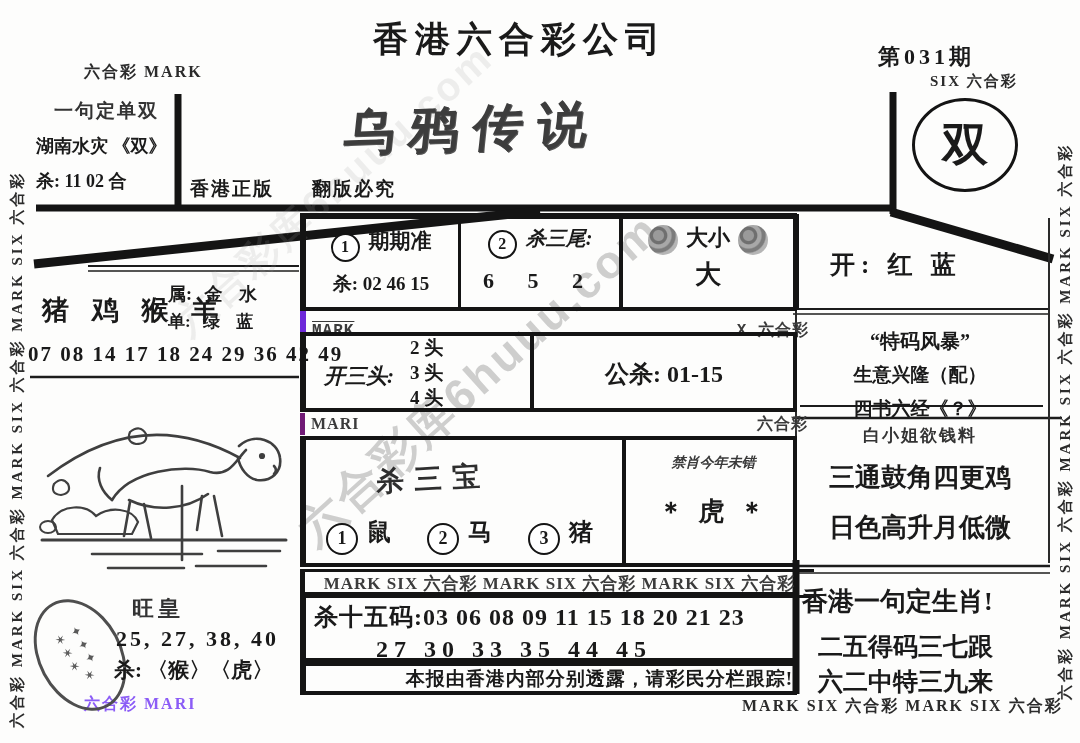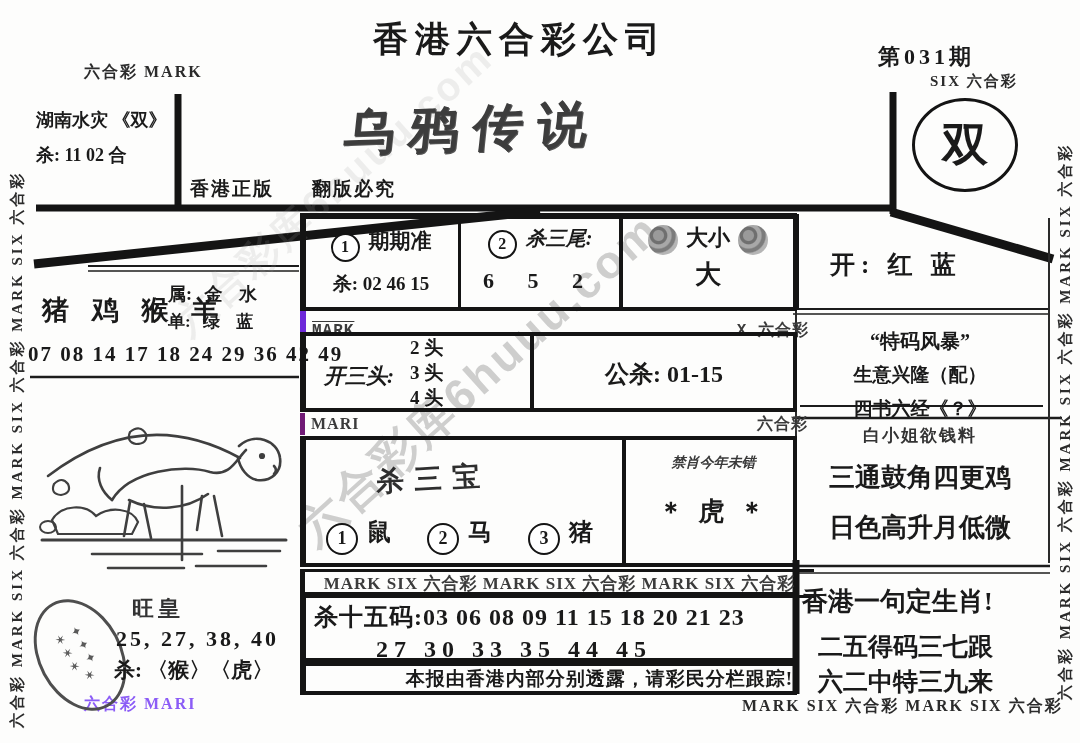--- a/index.html
+++ b/index.html
@@ -105,20 +105,21 @@
   <div class="abs vtext" style="left:1056px;top:700px;">六合彩 MARK SIX 六合彩 MARK SIX 六合彩 MARK SIX 六合彩</div>
 
   <div class="abs b ctr" style="left:330px;top:16px;width:380px;font-size:35px;letter-spacing:7px;">香港六合彩公司</div>
   <div class="abs b" style="left:878px;top:42px;font-size:22px;letter-spacing:4px;">第031期</div>
 
   <div class="abs masthead" style="left:345px;top:95px;">乌鸦传说</div>
   <div class="abs b" style="left:190px;top:176px;font-size:19px;letter-spacing:2px;">香港正版</div>
   <div class="abs b" style="left:312px;top:176px;font-size:19px;letter-spacing:2px;">翻版必究</div>
 
   <div class="abs" style="left:36px;top:98px;width:135px;">
+    <div class="b" style="font-size:19px;letter-spacing:2px;padding-left:18px;color:#333;">一句定单双</div>
     <div class="b" style="font-size:18px;margin-top:10px;">湖南水灾 《双》</div>
     <div class="b" style="font-size:18px;margin-top:11px;">杀: 11 02 合</div>
   </div>
 
   <div class="abs" style="left:912px;top:98px;width:100px;height:88px;border:3.5px solid #141414;border-radius:50%;display:flex;align-items:center;justify-content:center;">
     <span class="b" style="font-size:46px;">双</span>
   </div>
 
   <div class="abs b" style="left:42px;top:292px;font-size:27px;letter-spacing:8px;">猪 鸡 猴 羊</div>
   <div class="abs b" style="left:168px;top:282px;font-size:18px;">

